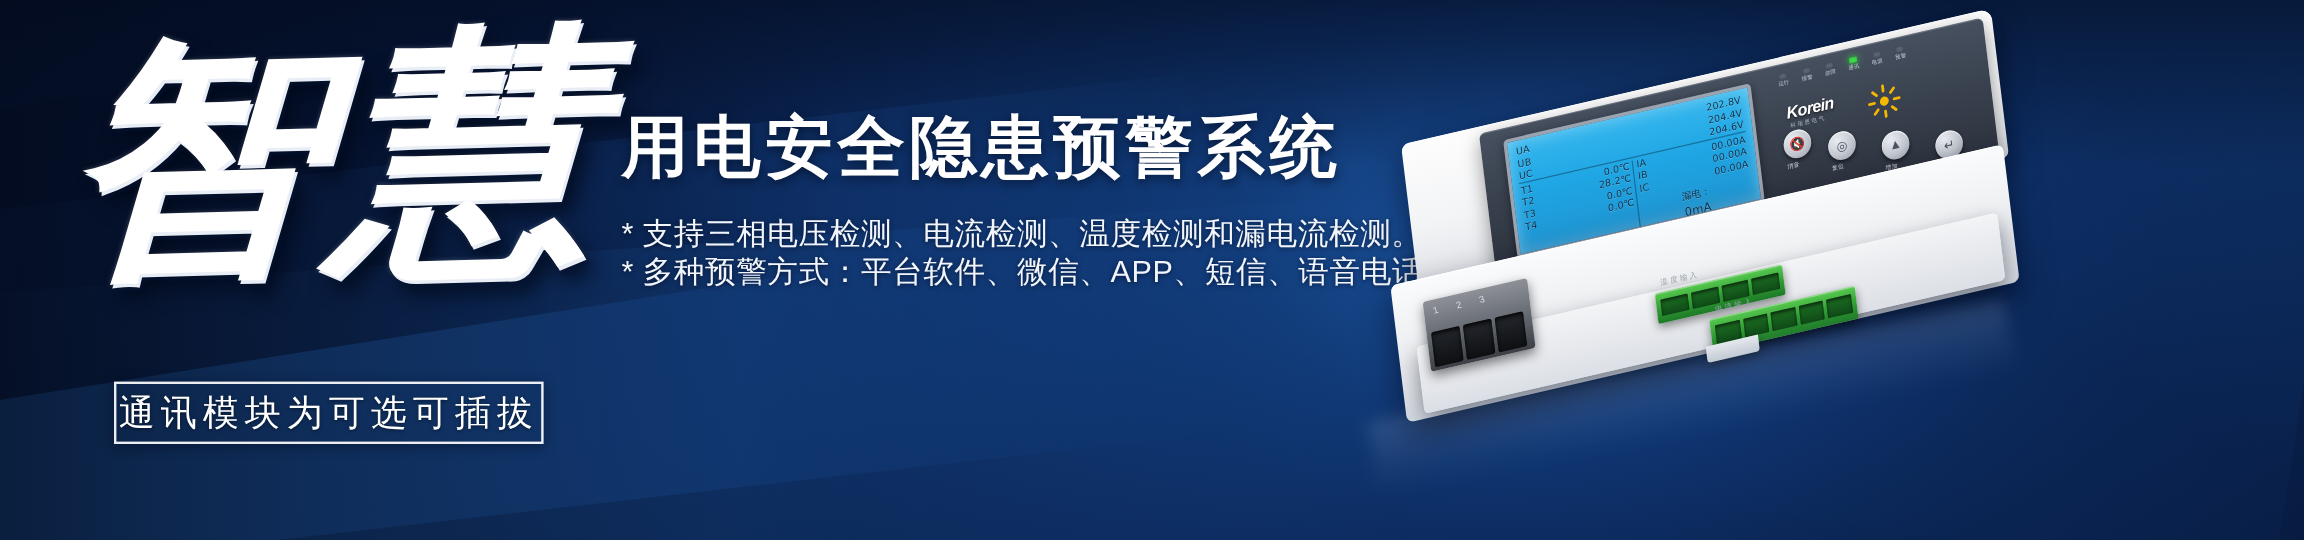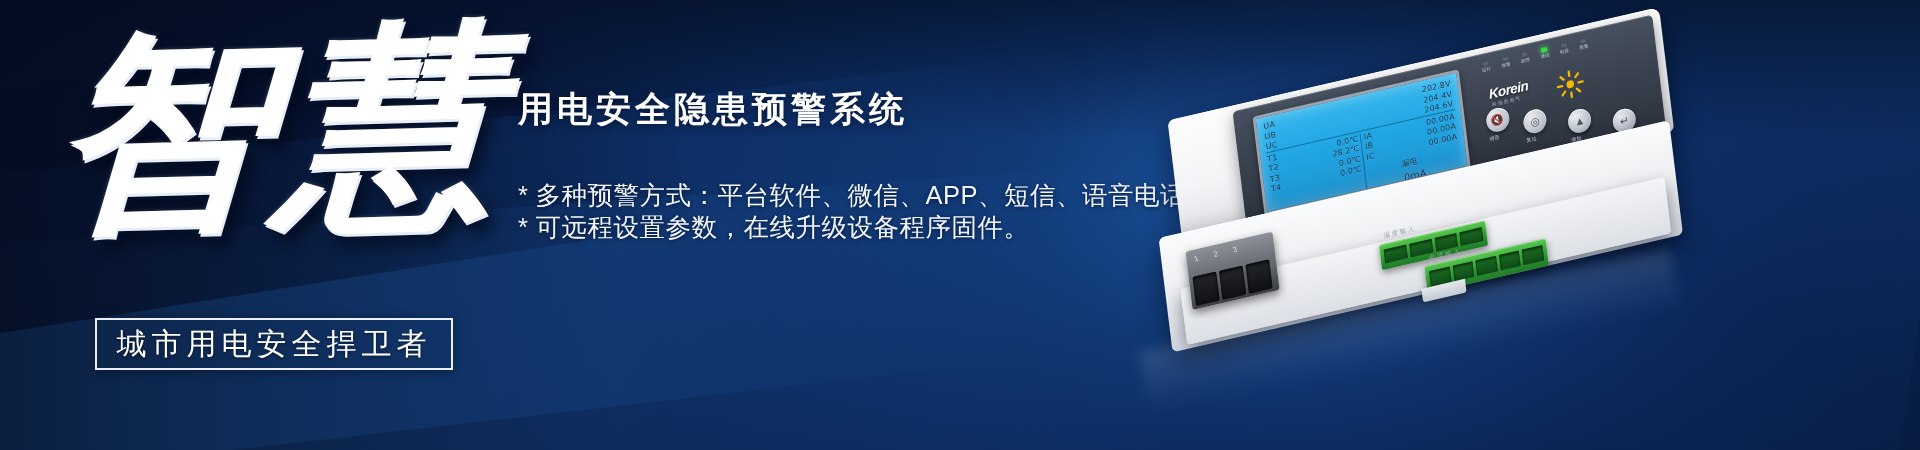--- a/index.html
+++ b/index.html
@@ -94,21 +94,21 @@
     font-size:30px;
     letter-spacing:5px;
     font-weight:400;
     white-space:nowrap;
     text-shadow:0 1px 3px rgba(0,0,0,.5);
   }
 
   
   .headline{
     position:absolute; left:518px; top:86px;
-    font-size:35px; font-weight:700; color:#ffffff;
+    font-size:56px; font-weight:700; color:#ffffff;
     letter-spacing:4px; white-space:nowrap;
     text-shadow:0 2px 8px rgba(2,10,30,.65);
   }
   .bullets{
     position:absolute; left:518px; top:181px;
     width:800px;
   }
   .bullet{
     color:#f2f6fc;
     font-size:25.5px;
@@ -324,31 +324,31 @@
   <div class="band band-a"></div>
   <div class="band band-b"></div>
   <div class="band band-dark"></div>
   <div class="vignette-left"></div>
 
   <div class="callig-wrap">
     <div class="callig">智慧</div>
   </div>
 
   <div class="slogan-box">
-    <span class="txt">城市用电安全捍卫者</span>
+    <span class="txt">通讯模块为可选可插拔</span>
   </div>
 
   <div class="headline">用电安全隐患预警系统</div>
 
   <div class="bullets">
     <div class="bullet">
-      <span class="star">*</span><span>多种预警方式：平台软件、微信、APP、短信、语音电话等等。</span>
+      <span class="star">*</span><span>支持三相电压检测、电流检测、温度检测和漏电流检测。</span>
     </div>
     <div class="bullet">
-      <span class="star">*</span><span>可远程设置参数，在线升级设备程序固件。</span>
+      <span class="star">*</span><span>多种预警方式：平台软件、微信、APP、短信、语音电话等等。</span>
     </div>
   </div>
 
   <div class="device">
     <div class="dev-inner">
 
       <div class="dev-top"></div>
       <div class="dev-face"></div>
 
       <div class="lcd">

